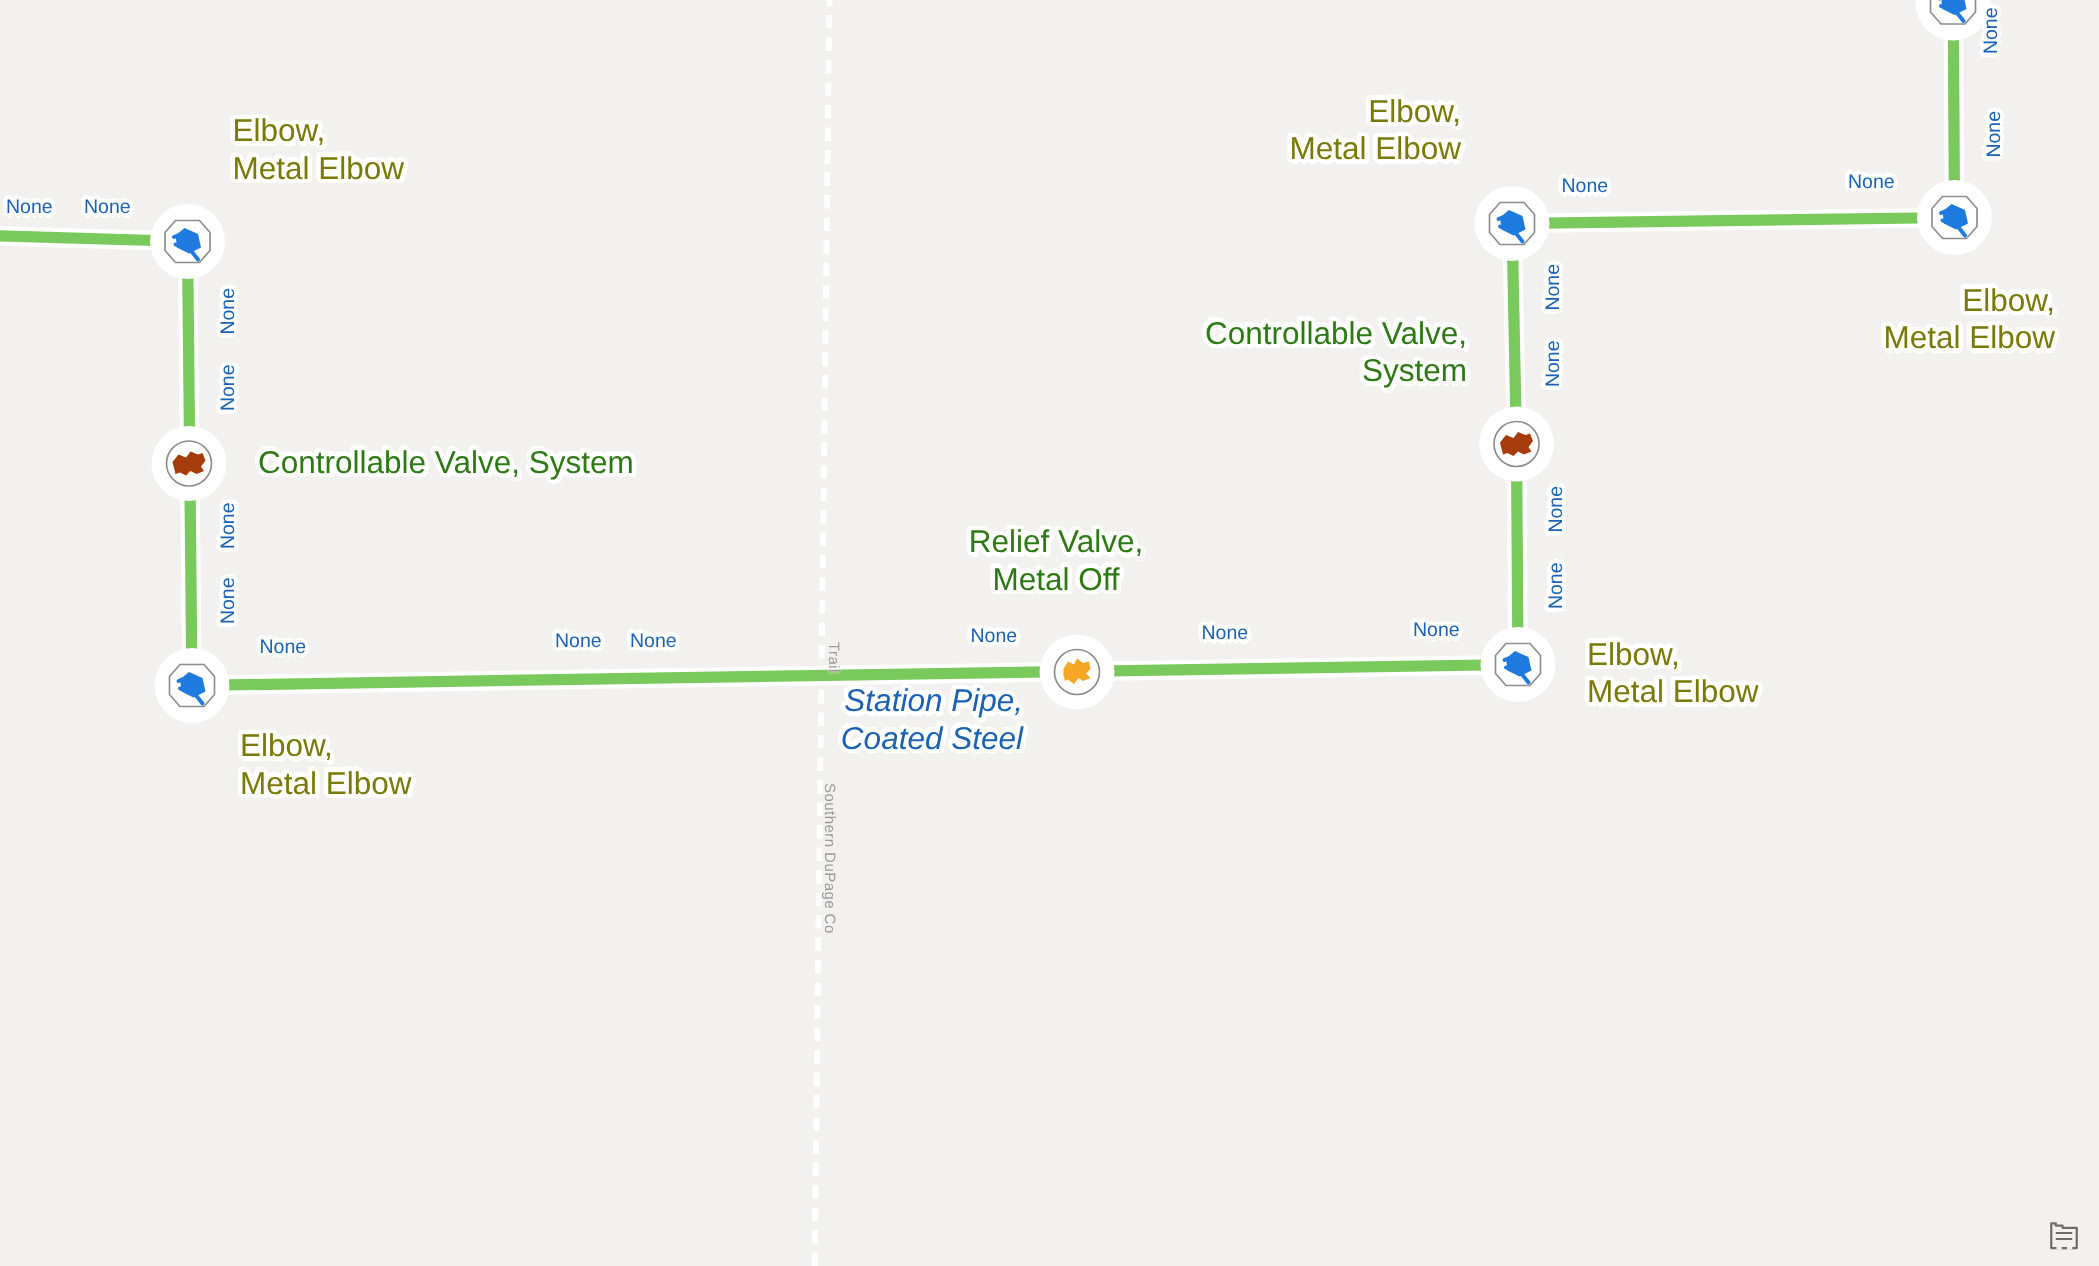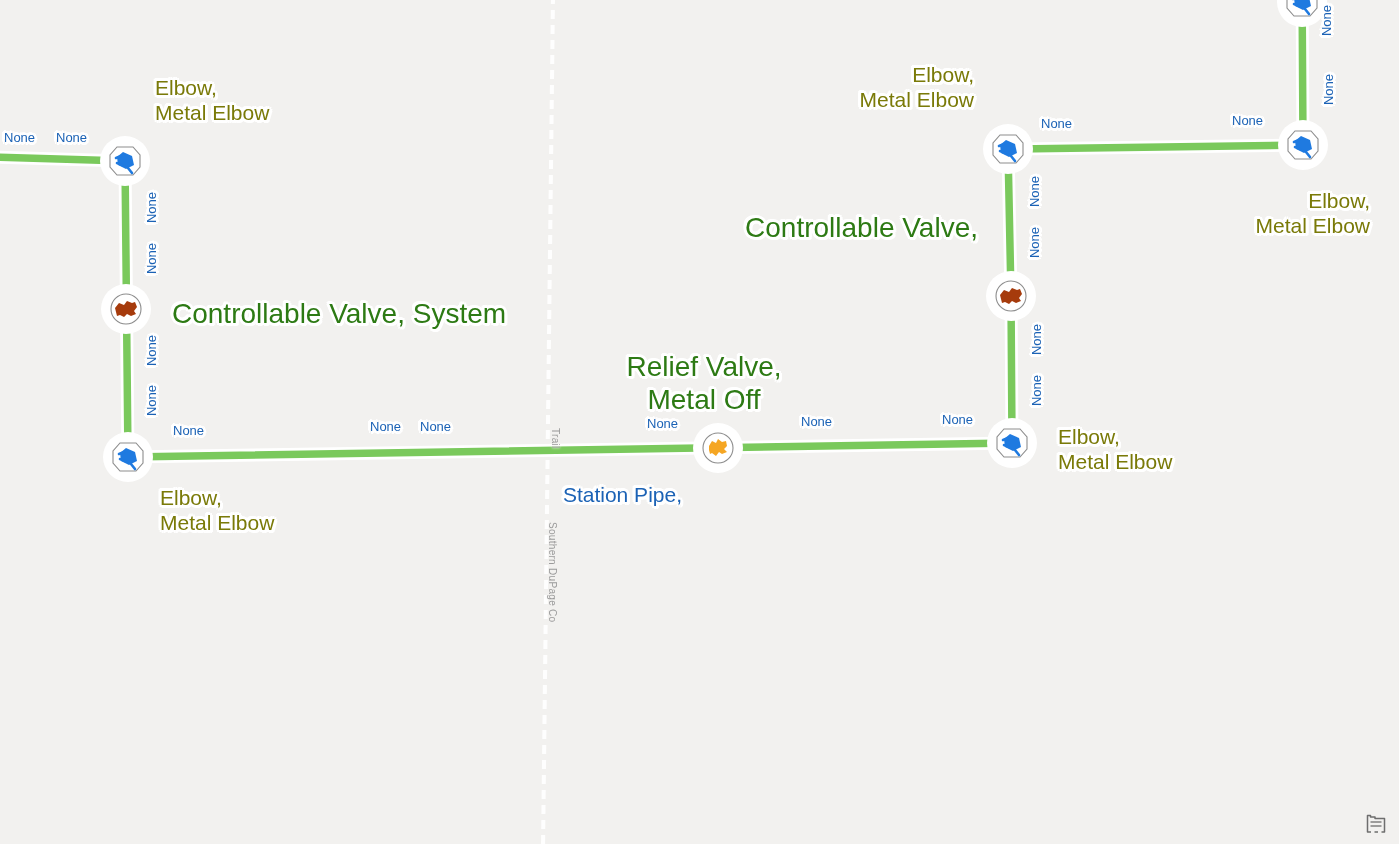--- a/index.html
+++ b/index.html
@@ -60,21 +60,21 @@
     font-size: 21px;
     font-weight: 400;
     text-shadow:
       -2px -2px 0 #fff, 2px -2px 0 #fff, -2px 2px 0 #fff, 2px 2px 0 #fff,
       -3px 0 0 #fff, 3px 0 0 #fff, 0 -3px 0 #fff, 0 3px 0 #fff,
       -2px -3px 0 #fff, 2px 3px 0 #fff, 3px 2px 0 #fff, -3px -2px 0 #fff;
   }
   
   .lbl-valve {
     color: #2d7a14;
-    font-size: 28px;
+    font-size: 21px;
     font-weight: 400;
     text-shadow:
       -2px -2px 0 #fff, 2px -2px 0 #fff, -2px 2px 0 #fff, 2px 2px 0 #fff,
       -3px 0 0 #fff, 3px 0 0 #fff, 0 -3px 0 #fff, 0 3px 0 #fff,
       -2px -3px 0 #fff, 2px 3px 0 #fff, 3px 2px 0 #fff, -3px -2px 0 #fff;
   }
   .ta-r { text-align: right; }
   .ta-l { text-align: left; }
   
   .lbl-trail {
@@ -213,26 +213,26 @@
       <div class="lbl lbl-none" style="left: 1232px; top: 113px;">None</div>
       <div class="lbl lbl-none vert" style="left: 1027px; top: 176px;">None</div>
       <div class="lbl lbl-none vert" style="left: 1027px; top: 227px;">None</div>
       <div class="lbl lbl-none vert" style="left: 1029px; top: 324px;">None</div>
       <div class="lbl lbl-none vert" style="left: 1029px; top: 375px;">None</div>
       <div class="lbl lbl-none vert" style="left: 1319px; top: 5px;">None</div>
       <div class="lbl lbl-none vert" style="left: 1321px; top: 74px;">None</div>
     </div>
   <div id="feature-label-layer">
       <div class="lbl lbl-elbow ta-l" style="left: 155px; top: 76px; width: 134px;"><div>Elbow,</div><div>Metal Elbow</div></div>
-      <div class="lbl lbl-valve ta-l" style="left: 172px; top: 297px; width: 286px; text-align: right;"><div>Controllable Valve, System</div></div>
+      <div class="lbl lbl-valve ta-l" style="left: 172px; top: 297px; width: 286px;"><div>Controllable Valve, System</div></div>
       <div class="lbl lbl-elbow ta-l" style="left: 160px; top: 486px; width: 134px;"><div>Elbow,</div><div>Metal Elbow</div></div>
       <div class="lbl lbl-valve ta-r" style="left: 624px; top: 350px; width: 160px; text-align: center;"><div>Relief Valve,</div><div>Metal Off</div></div>
-      <div class="lbl lbl-pipe ta-r" style="left: 440px; top: 483px; width: 242px;"><div>Station Pipe,</div></div>
+      <div class="lbl lbl-pipe ta-r" style="left: 440px; top: 456px; width: 242px; font-style: italic;"><div>Station Pipe,</div><div>Coated Steel</div></div>
       <div class="lbl lbl-elbow ta-r" style="left: 826px; top: 63px; width: 148px;"><div>Elbow,</div><div>Metal Elbow</div></div>
-      <div class="lbl lbl-valve ta-r" style="left: 700px; top: 211px; width: 278px;"><div>Controllable Valve,</div></div>
+      <div class="lbl lbl-valve ta-r" style="left: 700px; top: 211px; width: 278px;"><div>Controllable Valve,</div><div>System</div></div>
       <div class="lbl lbl-elbow ta-r" style="left: 1180px; top: 189px; width: 190px;"><div>Elbow,</div><div>Metal Elbow</div></div>
       <div class="lbl lbl-elbow ta-l" style="left: 1058px; top: 425px; width: 140px;"><div>Elbow,</div><div>Metal Elbow</div></div>
     </div>
 
   <div id="basemap-btn">
     <svg viewBox="0 0 30 26" width="30" height="26">
       <path d="M6.5 7 V22 H23.5 V8.5 H14 V7 H9.5 V5.5 H6.5 Z" fill="none" stroke="#6e6e6e" stroke-width="1.5" stroke-linejoin="round"></path>
       <line x1="9.5" y1="12" x2="20.5" y2="12" stroke="#6e6e6e" stroke-width="1.3"></line>
       <line x1="9.5" y1="16" x2="20.5" y2="16" stroke="#6e6e6e" stroke-width="1.3"></line>
       <rect x="10" y="20" width="3.5" height="3" fill="#f2f1ef" stroke="none"></rect>

